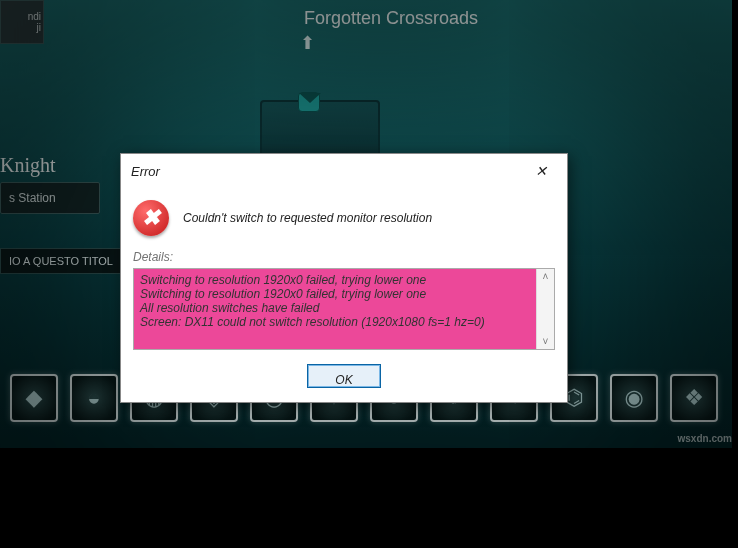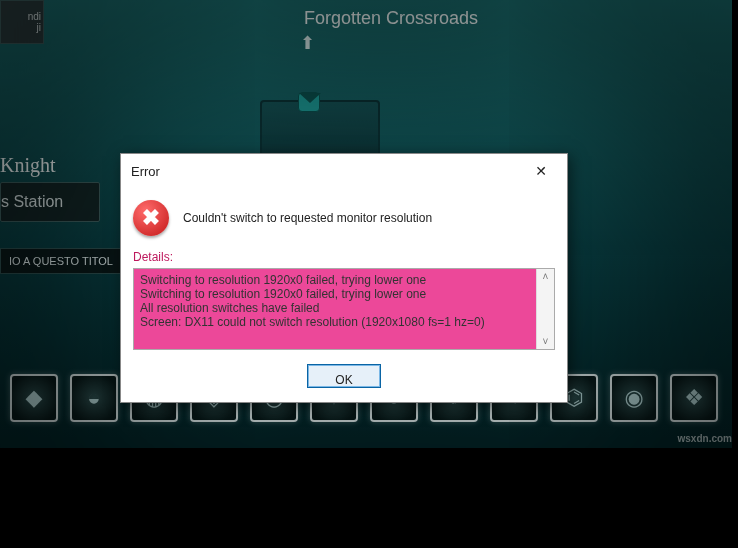--- a/index.html
+++ b/index.html
@@ -46,28 +46,29 @@
     left: 0;
     color: #e8f0f0;
     font-family: Georgia, serif;
     font-size: 20px;
   }
   .sidebar-chip {
     position: absolute;
     top: 182px;
     left: 0;
     width: 100px;
-    height: 40px;
+    height: 32px;
     background: rgba(20,30,30,0.85);
     border: 1px solid #3a5a5a;
     border-radius: 2px;
     color: #ccd8d8;
-    font-size: 16px;
+    font-size: 12px;
     display: flex;
     align-items: center;
+    padding-left: 8px;
   }
   .sidebar-chip2 {
     position: absolute;
     top: 248px;
     left: 0;
     height: 26px;
     background: rgba(10,20,20,0.9);
     border: 1px solid #2a4a4a;
     color: #ccd8d8;
     font-size: 11px;
@@ -143,20 +144,21 @@
   .dialog {
     position: absolute;
     top: 153px;
     left: 120px;
     width: 448px;
     background: #fff;
     border: 1px solid #888;
     box-shadow: 3px 3px 14px rgba(0,0,0,0.5);
     display: flex;
     flex-direction: column;
+    font-style: italic;
   }
   .titlebar {
     height: 34px;
     display: flex;
     align-items: center;
     padding: 0 6px 0 10px;
     font-size: 13px;
     color: #222;
   }
   .titlebar .title { flex: 1; }
@@ -172,21 +174,21 @@
   }
   .msg-row { display:flex; align-items:center; gap:14px; margin-bottom:14px; }
   .error-icon {
     width:36px; height:36px; border-radius:50%;
     background: radial-gradient(circle at 35% 30%, #ff6b6b, #c31818);
     box-shadow: 0 2px 3px rgba(0,0,0,0.35);
     display:flex; align-items:center; justify-content:center;
     color:#fff; font-size:22px; font-weight:700;
   }
   .msg-text { font-size:12px; color:#222; }
-  .details-label { font-size:12px; color:#be185d; margin-bottom:4px; }
+  .details-label { font-size:12px; color:#737373; margin-bottom:4px; }
   .details-box-wrap {
     display:flex;
     border:1px solid #aaa;
     background:#ec4899;
   }
   .details-box {
     flex:1;
     padding: 4px 6px;
     font-size:12px;
     color:#333;

